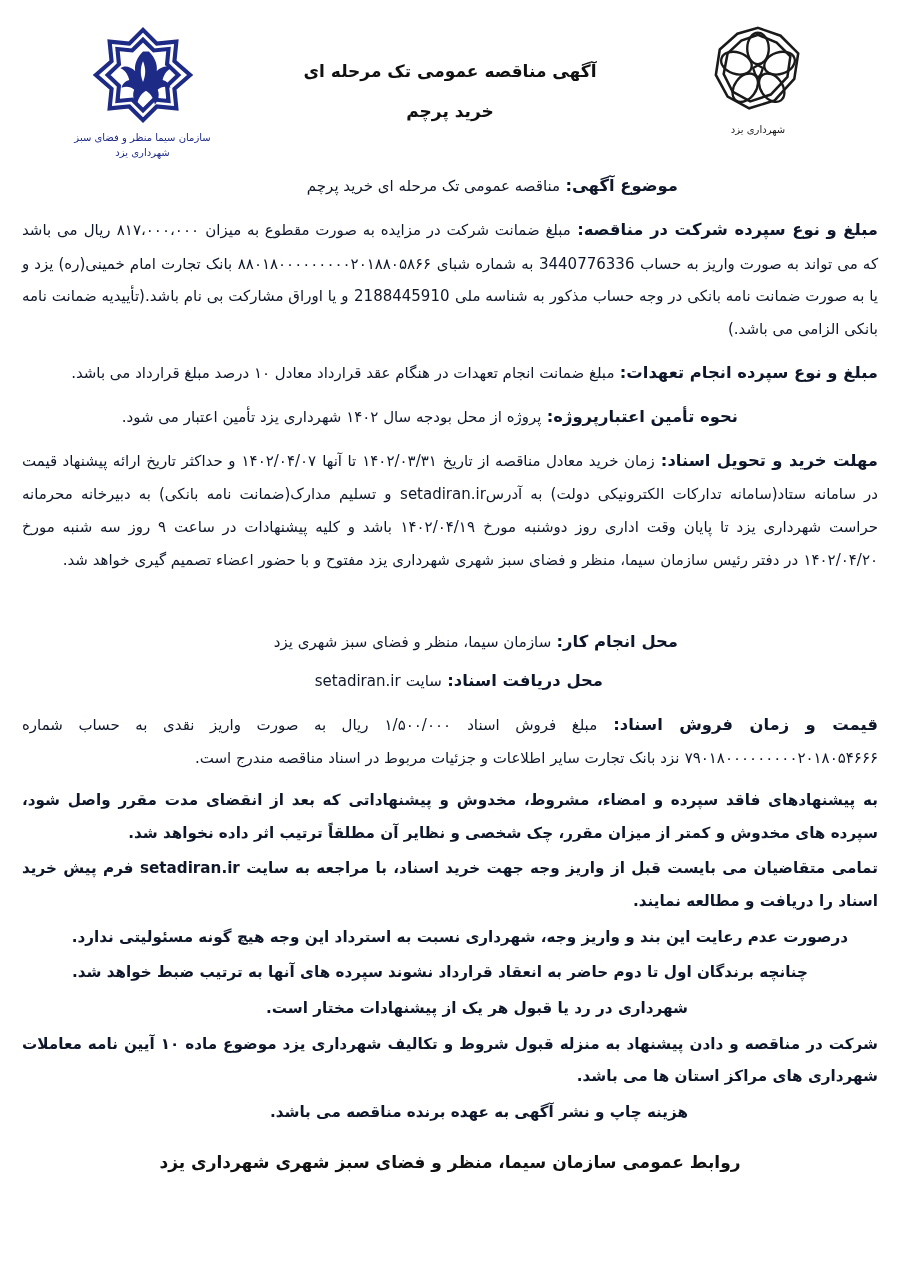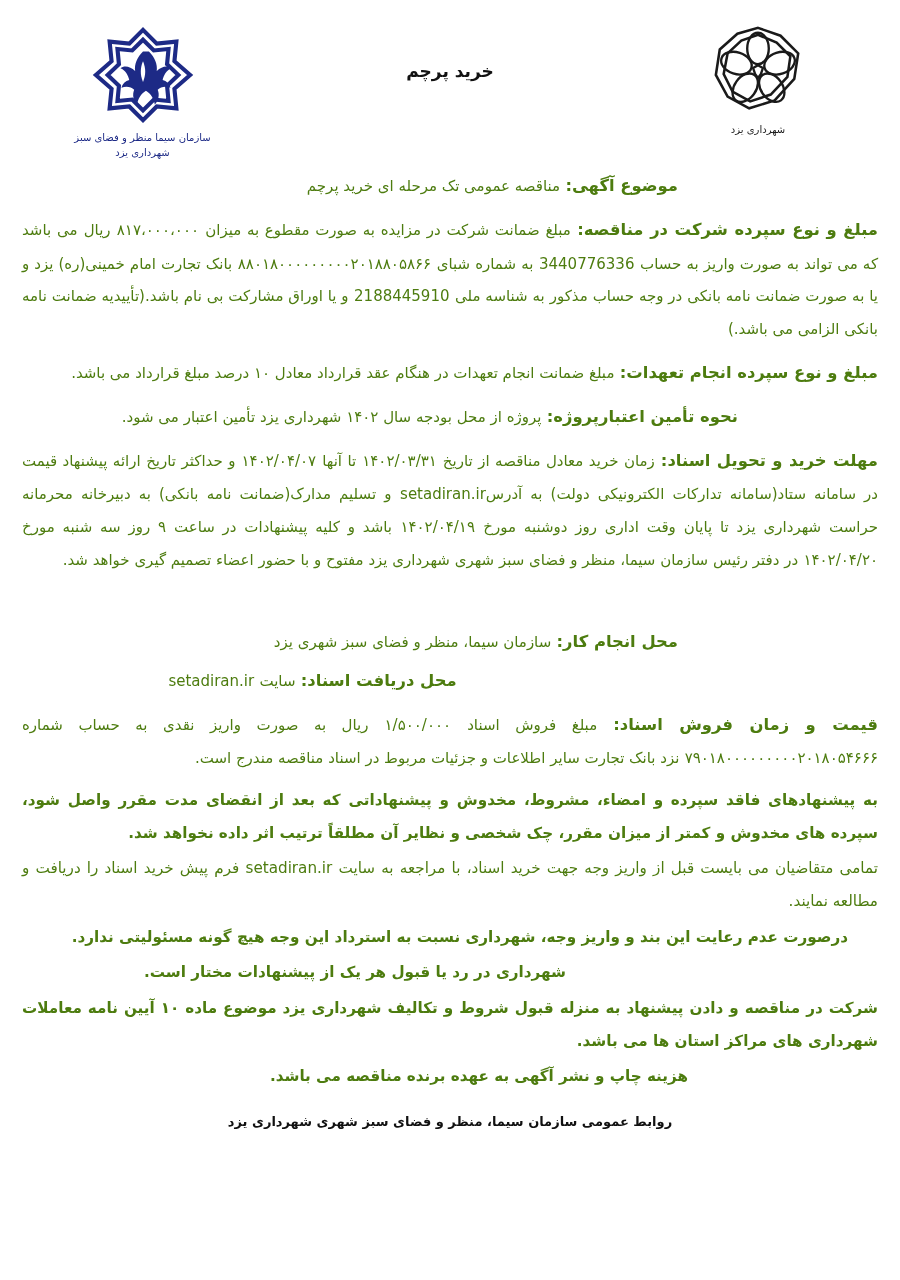--- a/index.html
+++ b/index.html
@@ -86,21 +86,21 @@
   .content {
     padding: 0 22px 0 22px;
   }
 
   p.para {
     margin: 0 0 3px 0;
     font-size: 15.2px;
     line-height: 2.15;
     text-align: justify;
     text-justify: inter-word;
-    color: #4d7c0f;
+    color: #0f172a;
     font-weight: bold;
   }
   p.para.spread {
     text-align: justify;
   }
   p.para.center-ish {
     text-align: center;
   }
 
   .lbl {
@@ -121,21 +121,21 @@
     display: inline-block;
   }
 
   .block {
     margin-bottom: 9px;
   }
 
   .footer-note {
     margin-top: 16px;
     text-align: center;
-    font-size: 13px;
+    font-size: 17px;
     font-weight: bold;
     color: #111;
     line-height: 2;
   }
 
   .tight { margin-bottom: 2px; margin-top: 48px; }
 </style>
 </head>
 <body>
 
@@ -174,20 +174,21 @@
           <ellipse cx="69" cy="67" rx="11" ry="16" transform="rotate(144 69 67)"></ellipse>
           <ellipse cx="42" cy="67" rx="11" ry="16" transform="rotate(216 42 67)"></ellipse>
           <ellipse cx="33" cy="42" rx="11" ry="16" transform="rotate(288 33 42)"></ellipse>
           <path d="M55 44 l5 3 l-2 6 l-3 4 l-3 -4 l-2 -6 Z"></path>
         </g>
       </svg>
       <div class="logo-caption ink">شهرداری یزد</div>
     </div>
 
     <div class="title-block">
+      <div class="title-line">آگهی مناقصه عمومی تک مرحله ای</div>
       <div class="title-line">خرید پرچم</div>
     </div>
   </div>
 
   <div class="content">
 
     <div class="block">
       <p class="para center-ish" style="text-align:right; padding-right:200px;">
         <span class="lbl">موضوع آگهی:</span>
         <span class="txt">مناقصه عمومی تک مرحله ای خرید پرچم</span>
@@ -241,43 +242,44 @@
     </div>
 
     <div class="block tight">
       <p class="para" style="text-align:right; padding-right:200px;">
         <span class="lbl">محل انجام کار:</span>
         <span class="txt">سازمان سیما، منظر و فضای سبز شهری یزد</span>
       </p>
     </div>
 
     <div class="block">
-      <p class="para" style="text-align:center; padding-right:275px;">
+      <p class="para" style="text-align:right; padding-right:275px;">
         <span class="lbl">محل دریافت اسناد:</span>
         <span class="txt">سایت</span>
         <span class="txt lat">setadiran.ir</span>
       </p>
     </div>
 
     <div class="block">
       <p class="para spread">
         <span class="lbl">قیمت و زمان فروش اسناد:</span>
         <span class="txt">مبلغ فروش اسناد</span>
         <span class="txt num">۱/۵۰۰/۰۰۰</span>
         <span class="txt">ریال به صورت واریز نقدی به حساب شماره</span>
         <span class="txt num">۷۹۰۱۸۰۰۰۰۰۰۰۰۰۲۰۱۸۰۵۴۶۶۶</span>
         <span class="txt">نزد بانک تجارت  سایر اطلاعات و جزئیات مربوط در اسناد مناقصه مندرج است.</span>
       </p>
     </div>
 
     <div class="block">
       <p class="para spread" style="font-weight:bold;">به پیشنهادهای فاقد سپرده  و امضاء، مشروط، مخدوش و پیشنهاداتی که  بعد  از  انقضای مدت  مقرر  واصل  شود، سپرده های مخدوش و کمتر از میزان مقرر، چک شخصی و  نظایر آن مطلقاً ترتیب اثر داده نخواهد شد.</p>
-      <p class="para spread" style="font-weight:normal;">تمامی متقاضیان  می بایست قبل از واریز وجه جهت خرید اسناد، با مراجعه به  سایت  setadiran.ir فرم پیش خرید اسناد را دریافت و مطالعه نمایند.</p>
+      <p class="para spread" style="font-weight:bold;">تمامی متقاضیان  می بایست قبل از واریز وجه جهت خرید اسناد، با مراجعه به  سایت  setadiran.ir فرم پیش خرید اسناد را دریافت و مطالعه نمایند.</p>
       <p class="para" style="font-weight:bold; text-align:right; padding-right:30px;">درصورت عدم رعایت این بند و واریز وجه، شهرداری نسبت به استرداد این وجه هیچ گونه مسئولیتی ندارد.</p>
-      <p class="para" style="font-weight:bold; text-align:center; padding-right:190px;">شهرداری در رد یا قبول هر یک از پیشنهادات مختار است.</p>
+      <p class="para" style="font-weight:bold; text-align:right; padding-right:70px;">چنانچه برندگان اول تا دوم حاضر به انعقاد قرارداد نشوند سپرده های آنها به ترتیب ضبط خواهد شد.</p>
+      <p class="para" style="font-weight:bold; text-align:right; padding-right:190px;">شهرداری در رد یا قبول هر یک از پیشنهادات مختار است.</p>
       <p class="para spread" style="font-weight:bold;">شرکت در مناقصه و دادن پیشنهاد به منزله قبول شروط و تکالیف شهرداری یزد موضوع ماده ۱۰ آیین نامه معاملات شهرداری های مراکز استان ها می باشد.</p>
       <p class="para" style="font-weight:bold; text-align:right; padding-right:190px;">هزینه چاپ و نشر آگهی به عهده برنده مناقصه می باشد.</p>
     </div>
 
     <div class="footer-note">روابط عمومی سازمان سیما، منظر و فضای سبز شهری شهرداری یزد</div>
 
   </div>
 </div>
 
 </body></html>

